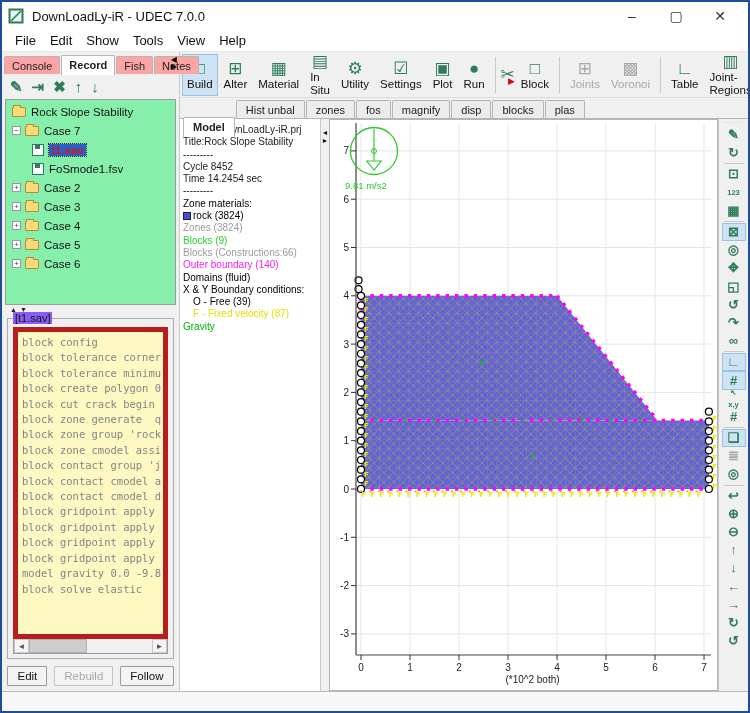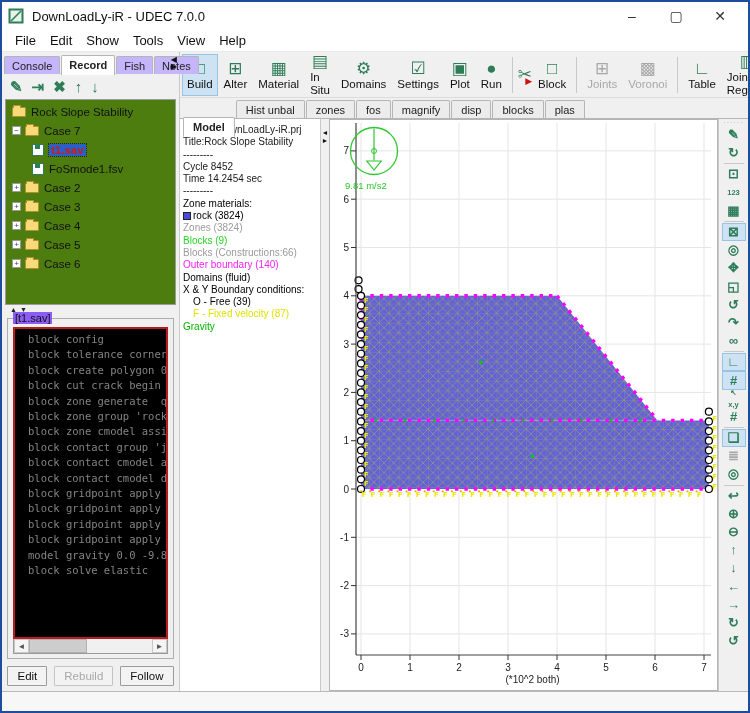--- a/index.html
+++ b/index.html
@@ -12,39 +12,39 @@
   .titlebar .ttl { font-size:13px; color:#111; flex:1; }
   .winbtn { width:44px; text-align:center; font-size:14px; color:#333; cursor:default; }
   .menubar { height:22px; background:#fff; display:flex; align-items:center; padding-left:6px; font-size:13px; color:#111; flex:0 0 auto; border-bottom:1px solid #e8e8e8;}
   .menubar span { padding:2px 7px; }
 
   .main { flex:1; display:flex; min-height:0; }
 
   
   .leftcol { width:178px; flex:0 0 auto; display:flex; flex-direction:column; border-right:1px solid #c9c9c9; background:#f0f0f0; }
   .ltabs { height:22px; display:flex; align-items:flex-end; padding-left:2px; position:relative; }
-  .ltab { font-size:11px; padding:3px 7px 2px; border:1px solid #b5b5b5; border-bottom:none; background:#c4b5fd; color:#222; margin-right:1px; border-radius:2px 2px 0 0; }
+  .ltab { font-size:11px; padding:3px 7px 2px; border:1px solid #b5b5b5; border-bottom:none; background:#fca5a5; color:#222; margin-right:1px; border-radius:2px 2px 0 0; }
   .ltab.active { background:#fff; font-weight:bold; position:relative; top:1px; padding-bottom:4px; }
   .tab-scroll { position:absolute; right:2px; top:4px; font-size:8px; color:#111; line-height:7px; text-align:center; }
   .rectb { height:25px; display:flex; align-items:center; gap:9px; padding:2px 8px; }
   .rectb .gico { color:#2e7d58; font-size:15px; font-weight:bold; line-height:15px; }
-  .tree { height:206px; background:#4d7c0f; border:1px solid #9b9b9b; margin:0 3px; overflow:hidden; font-size:11.5px; color:#111; padding-top:2px; }
+  .tree { height:206px; background:#86efac; border:1px solid #9b9b9b; margin:0 3px; overflow:hidden; font-size:11.5px; color:#111; padding-top:2px; }
   .trow { height:19px; display:flex; align-items:center; white-space:nowrap; }
   .exp { width:9px; height:9px; border:1px solid #9a9a9a; background:#fff; font-size:8px; line-height:7px; text-align:center; color:#444; margin-right:4px; flex:0 0 auto;}
   .folder { width:14px; height:10px; background:#f8da7a; border:1px solid #b38f2f; border-radius:1px; position:relative; margin-right:5px; flex:0 0 auto;}
   .folder::before { content:""; position:absolute; top:-3px; left:0; width:6px; height:2px; background:#f8da7a; border:1px solid #b38f2f; border-bottom:none; }
   .newbox { width:11px; height:11px; background:#fff; border:2px solid #2e7d58; margin-right:5px; flex:0 0 auto;}
   .floppy { width:12px; height:12px; background:#fff; border:1.5px solid #2e7d58; position:relative; margin-right:5px; flex:0 0 auto;}
   .floppy::before { content:""; position:absolute; top:0; left:2px; width:5px; height:4px; background:#2e7d58; }
   .sel { background:#2d5ec6; color:#c01f1f; font-weight:bold; outline:1px dotted #222; padding:0 2px; }
   .ind1 { padding-left:6px; } .ind2 { padding-left:22px; } .ind3 { padding-left:26px; }
   .hsplit { height:9px; display:flex; align-items:center; padding-left:8px; font-size:7px; color:#222; gap:3px; }
   .groupbox { flex:1; border:1px solid #aeaeae; margin:4px 5px 2px; position:relative; background:#f0f0f0; padding:8px 5px 4px; display:flex; flex-direction:column; min-height:0;}
   .glabel { position:absolute; top:-7px; left:5px; background:#8b5cf6; font-size:11px; color:#111; padding:0 2px; }
-  .script { flex:1; background:#000000; border:2px solid #b91c1c; overflow:hidden; padding:3px 0 0 13px; }
+  .script { flex:1; background:#fef9c3; border:5px solid #b91c1c; overflow:hidden; padding:3px 0 0 4px; }
   .script div { font-family:"DejaVu Sans Mono",monospace; font-size:10.5px; line-height:15.4px; color:#848484; white-space:pre; }
   .hscroll { height:15px; border:1px solid #9b9b9b; border-top:none; background:#f0f0f0; display:flex; align-items:stretch; }
   .hscroll .arr { width:15px; font-size:8px; color:#555; display:flex; align-items:center; justify-content:center; border:1px solid #c8c8c8; background:#f4f4f4;}
   .hscroll .track { flex:1; position:relative; }
   .hscroll .thumb { position:absolute; left:0; top:0; height:100%; width:58px; background:#cdcdcd; border:1px solid #b0b0b0;}
   .lbuttons { height:30px; display:flex; align-items:center; justify-content:center; gap:7px; }
   .btn { font-size:11.5px; padding:3px 9px; background:#f3f3f3; border:1px solid #9b9b9b; color:#111; border-radius:1px;}
   .btn.disabled { color:#a8a8a8; border-color:#c3c3c3; }
 
   
@@ -171,20 +171,21 @@
       <div class="hsplit">
           <span>▲</span>
           <span>▼</span>
         </div>
 
       <div class="groupbox">
         <span class="glabel">[t1.sav]</span>
         <div class="script">
           <div>block config</div>
           <div>block tolerance corner</div>
+          <div>block tolerance minimu</div>
           <div>block create polygon 0</div>
           <div>block cut crack begin </div>
           <div>block zone generate  q</div>
           <div>block zone group 'rock</div>
           <div>block zone cmodel assi</div>
           <div>block contact group 'j</div>
           <div>block contact cmodel a</div>
           <div></div>
           <div>block contact cmodel d</div>
           <div>block gridpoint apply </div>
@@ -223,21 +224,21 @@
         <div class="tbtn">
             <span class="ig">▦</span>
             <span class="lb">Material</span>
           </div>
         <div class="tbtn">
             <span class="ig">▤</span>
             <span class="lb">In Situ</span>
           </div>
         <div class="tbtn">
             <span class="ig">⚙</span>
-            <span class="lb">Domains</span>
+            <span class="lb">Utility</span>
           </div>
         <div class="tbtn">
             <span class="ig">☑</span>
             <span class="lb">Settings</span>
           </div>
         <div class="tbtn">
             <span class="ig">▣</span>
             <span class="lb">Plot</span>
           </div>
         <div class="tbtn">

